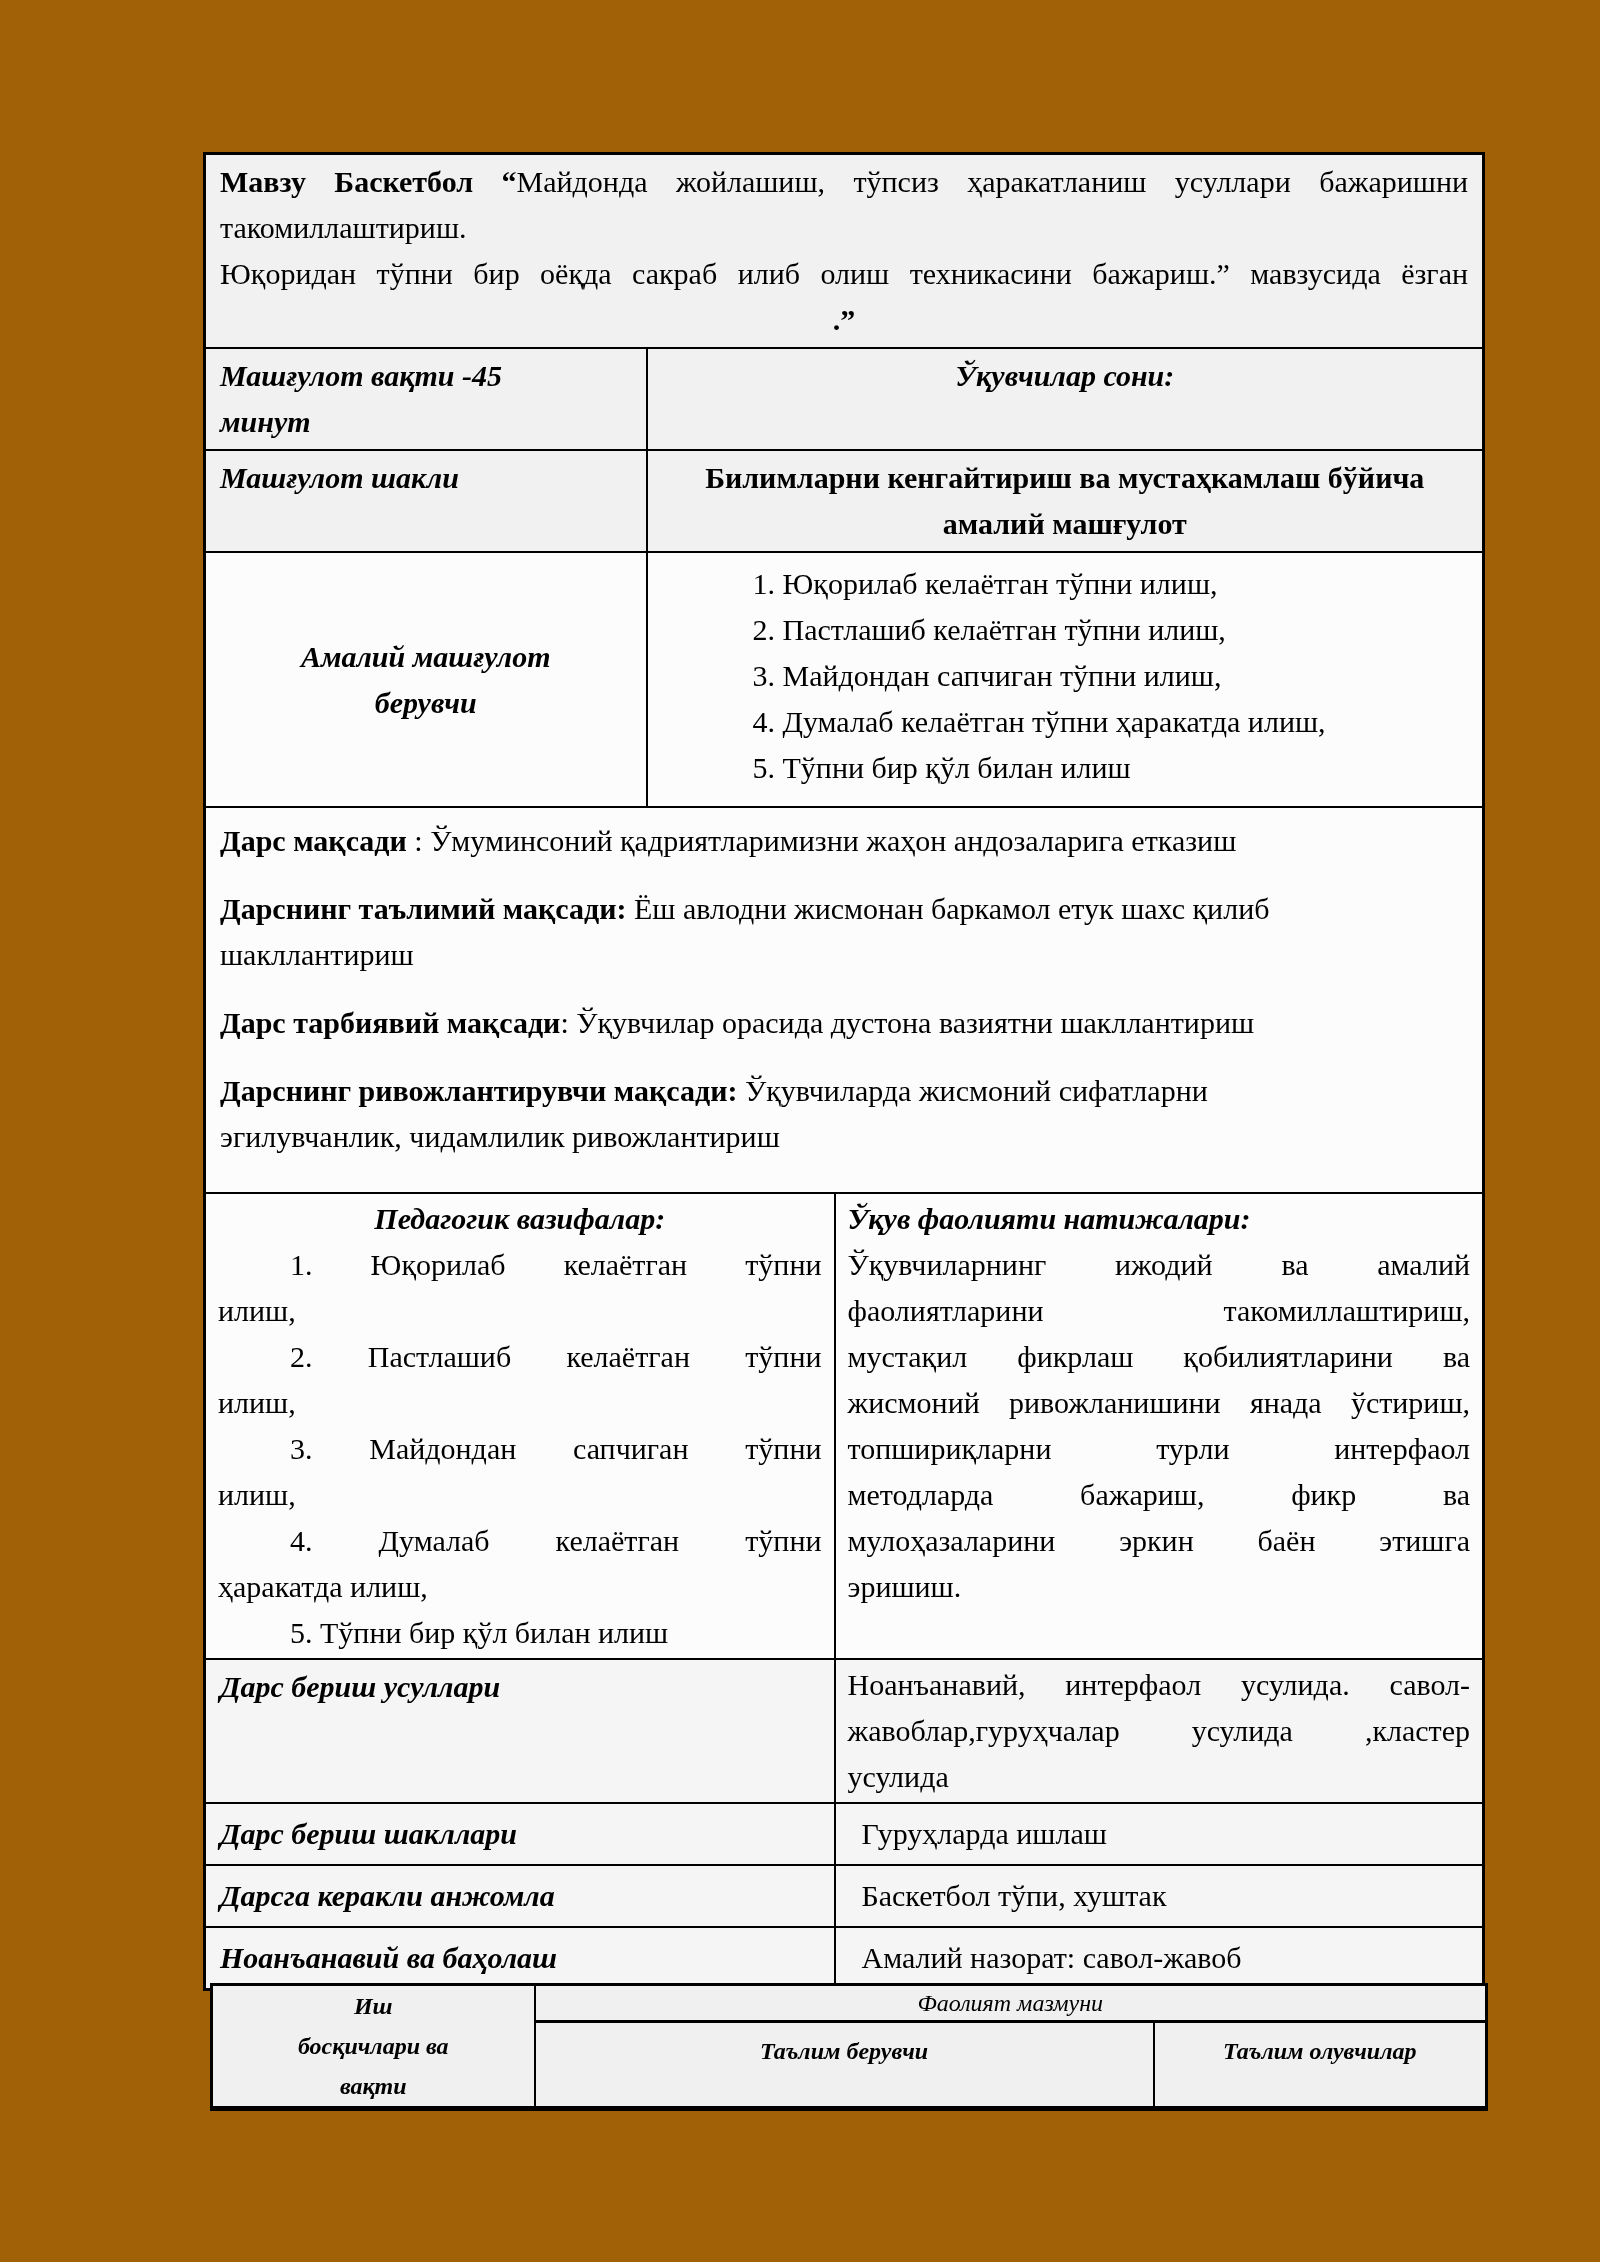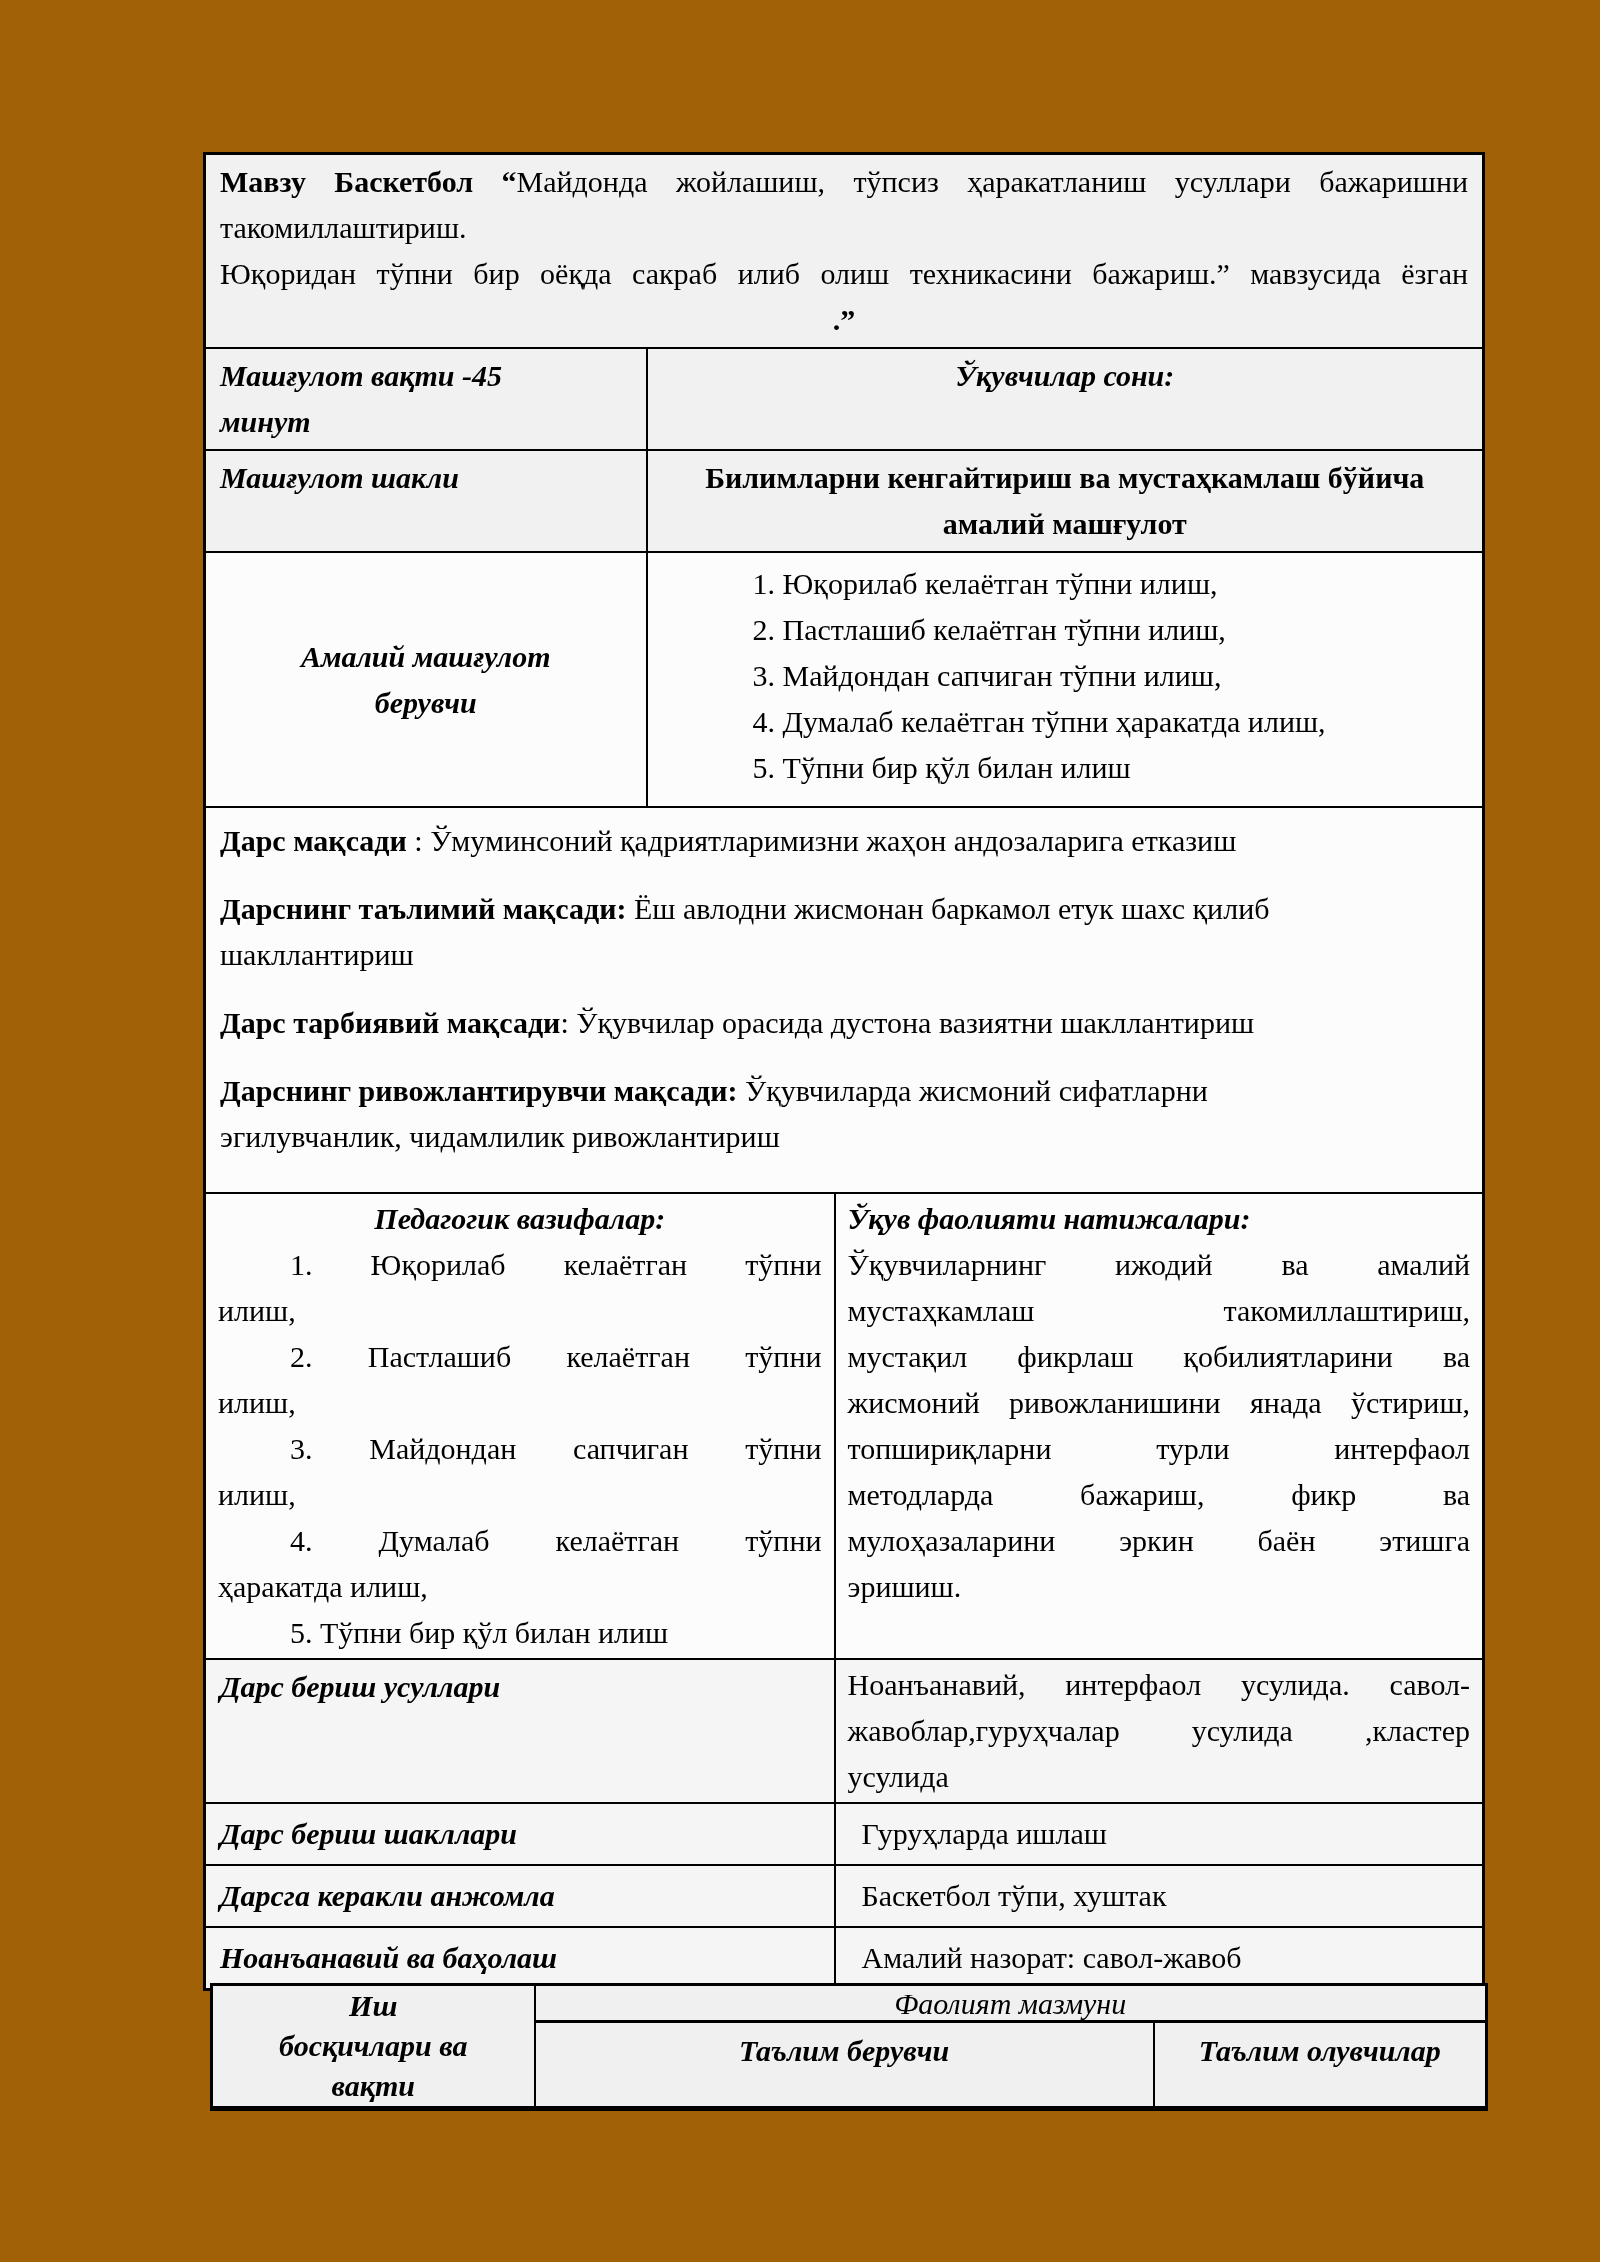--- a/index.html
+++ b/index.html
@@ -15,21 +15,21 @@
   table { border-collapse: collapse; table-layout: fixed; position: absolute; }
   .t1 { left: 203px; top: 152px; width: 1279px; border: 3px solid #000; }
   .t1 td {
     border: 2px solid #000;
     vertical-align: top;
     font-size: 30px;
     line-height: 46px;
     padding: 4px 14px;
   }
   .t2 { left: 210px; top: 1983px; width: 1275px; border: 3px solid #000; border-bottom: 5px solid #000; }
-  .t2 td { border: 2px solid #000; background: #f0f0f0; font-size: 30px; }
+  .t2 td { border: 2px solid #000; background: #f0f0f0; font-size: 24px; }
 
   .bg-grey td { background: #f1f1f1; }
   .bg-white td { background: #fcfcfc; }
   .bg-mid td { background: #f5f5f5; }
 
   .b  { font-weight: bold; }
   .bi { font-weight: bold; font-style: italic; }
   .center { text-align: center; }
 
   .jline { text-align: justify; text-align-last: justify; }
@@ -154,21 +154,21 @@
         <div>илиш,</div>
         <div class="ped-line1">3. Майдондан сапчиган тўпни</div>
         <div>илиш,</div>
         <div class="ped-line1">4. Думалаб келаётган тўпни</div>
         <div>ҳаракатда илиш,</div>
         <div class="ped-line-last">5. Тўпни бир қўл билан илиш</div>
       </td>
       <td class="out-cell">
         <div class="bi">Ўқув фаолияти натижалари:</div>
         <div class="jline">Ўқувчиларнинг ижодий ва амалий</div>
-        <div class="jline">мустаҳкамлаш такомиллаштириш,</div>
+        <div class="jline">фаолиятларини такомиллаштириш,</div>
         <div class="jline">мустақил фикрлаш қобилиятларини ва</div>
         <div class="jline">жисмоний ривожланишини янада ўстириш,</div>
         <div class="jline">топшириқларни турли интерфаол</div>
         <div class="jline">методларда бажариш, фикр ва</div>
         <div class="jline">мулоҳазаларини эркин баён этишга</div>
         <div>эришиш.</div>
       </td>
     </tr>
 
     <tr class="bg-mid" style="height:137px">

